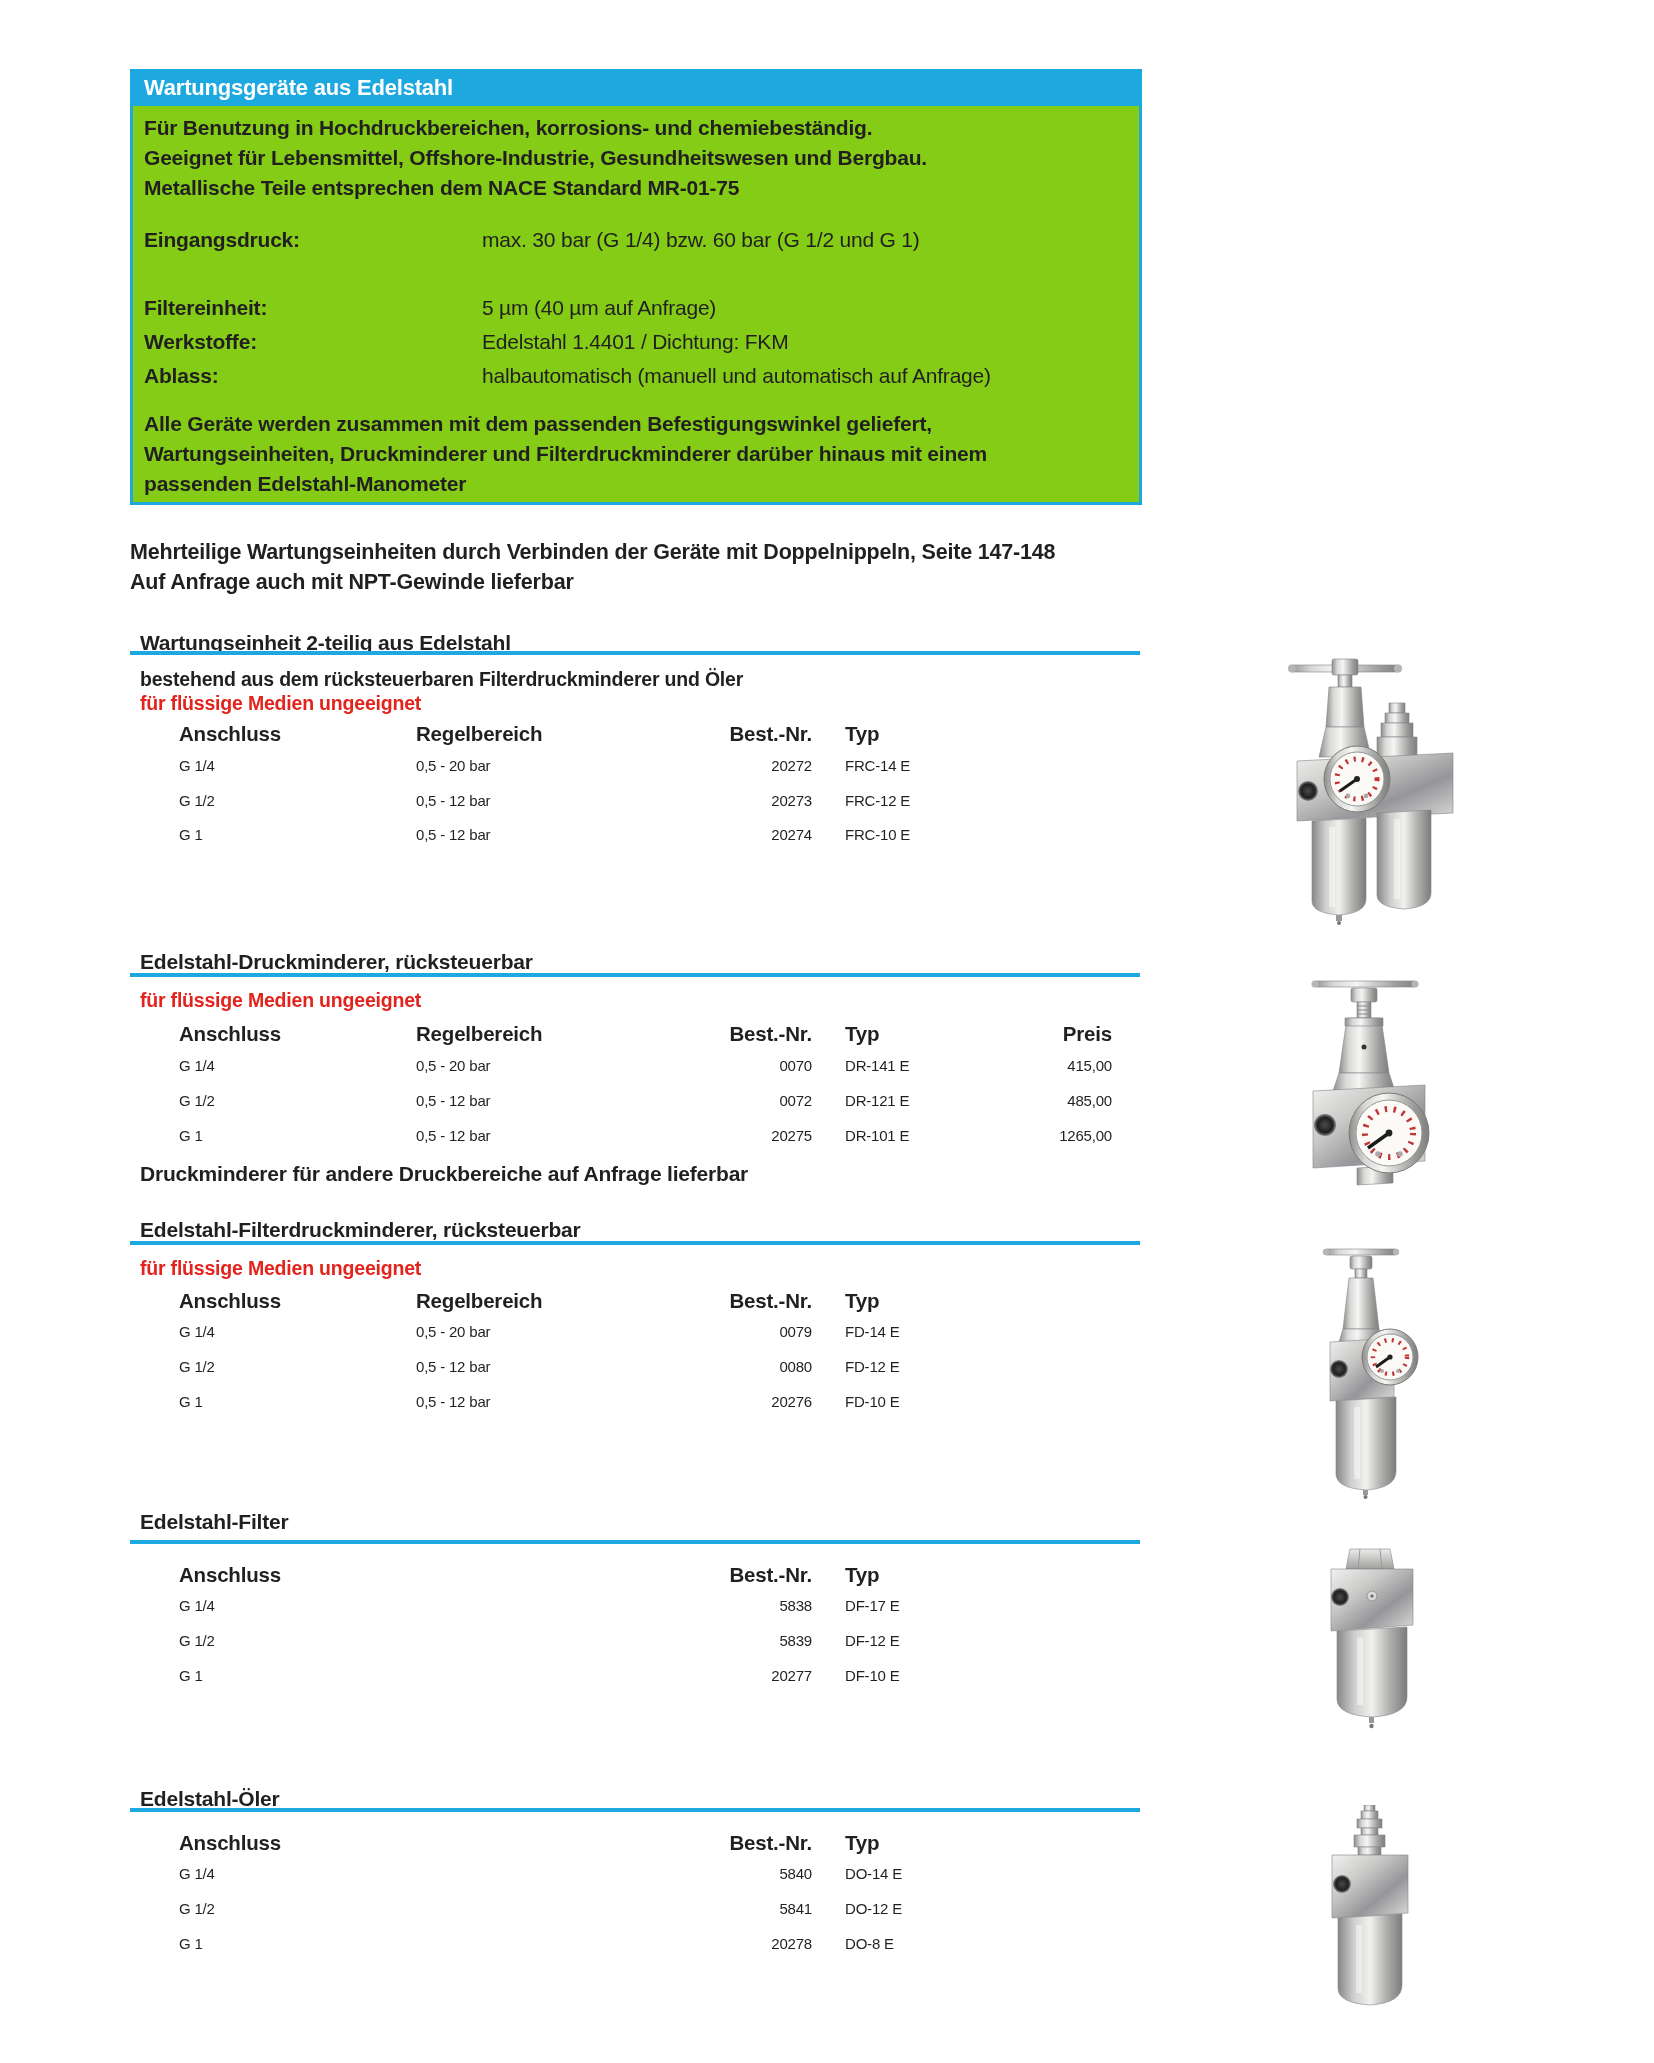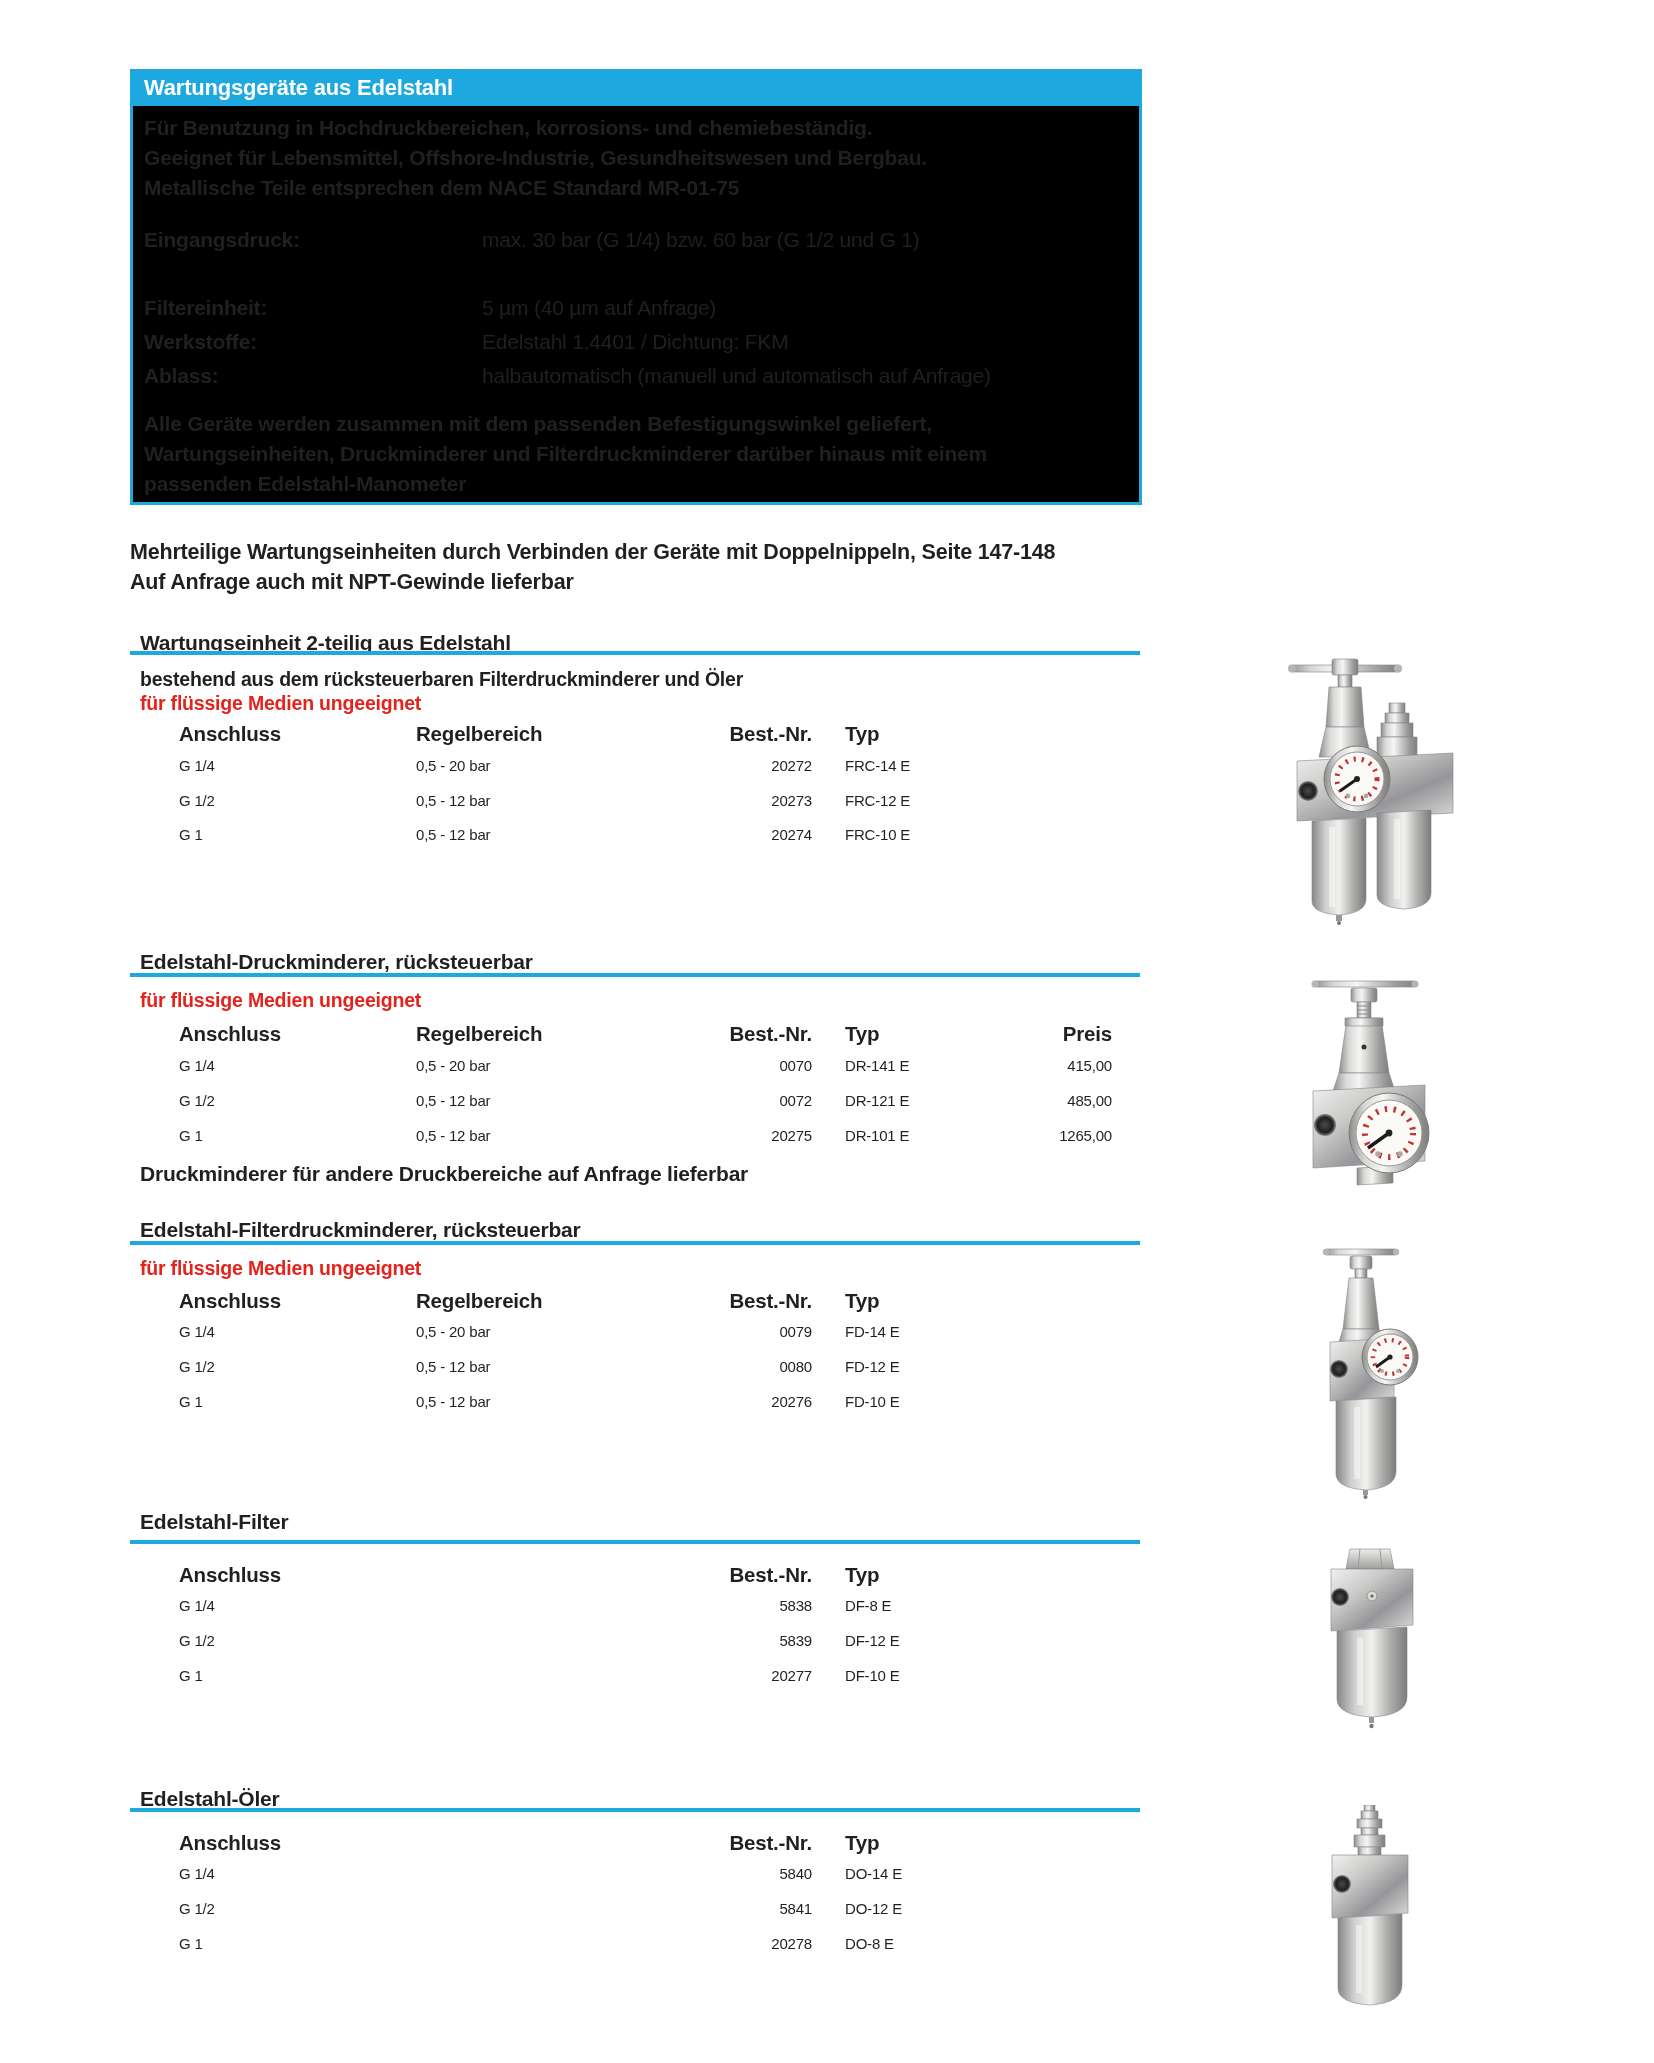--- a/index.html
+++ b/index.html
@@ -1,21 +1,21 @@
 <!DOCTYPE html>
 <html style="--accent: #1da9e0; --red: #e3231c; --ink: #221f20;"><head>
 <meta charset="utf-8">
 <style>
   :root{ --accent:#1da9e0; --red:#e3231c; --ink:#221f20; }
   html,body{margin:0;padding:0;background:#ffffff;}
   .page{position:relative;width:1654px;height:2063px;background:#fff;overflow:hidden;
         font-family:"Liberation Sans", sans-serif;color:var(--ink);letter-spacing:-0.2px;}
   
   .infobox{position:absolute;left:130px;top:69px;width:1012px;height:436px;
-           border:3px solid var(--accent);box-sizing:border-box;background:#000000;text-align:right;}
+           border:3px solid var(--accent);box-sizing:border-box;background:#84cc16;text-align:right;}
   .infobox-bar{position:absolute;left:-3px;top:-3px;width:1012px;height:37px;
                background:var(--accent);box-sizing:border-box;}
   .infobox-bar span{position:absolute;left:14px;top:6px;font-size:22px;font-weight:700;color:#ffffff;}
   .line{position:absolute;white-space:nowrap;}
   .b21{font-size:21px;font-weight:700;}
   .r21{font-size:21px;font-weight:400;}
   .lead{font-size:21.5px;font-weight:700;}
   .sec-title{font-size:21px;font-weight:700;}
   .rule{position:absolute;left:130px;width:1010px;height:4px;background:var(--accent);}
   .sub{font-size:19.5px;font-weight:700;}
@@ -199,21 +199,21 @@
   <div class="line sec-title" style="left:140px;top:1510px;">Edelstahl-Filter</div>
   <div class="rule" style="top:1540px;"></div>
   <div class="row" style="top:1563px;">
     <span class="th col-a">Anschluss</span>
     <span class="th col-b">Best.-Nr.</span>
     <span class="th col-t">Typ</span>
   </div>
   <div class="row" style="top:1597px;">
     <span class="td col-a">G 1/4</span>
     <span class="td col-b">5838</span>
-    <span class="td col-t">DF-8 E</span>
+    <span class="td col-t">DF-17 E</span>
   </div>
   <div class="row" style="top:1632px;">
     <span class="td col-a">G 1/2</span>
     <span class="td col-b">5839</span>
     <span class="td col-t">DF-12 E</span>
   </div>
   <div class="row" style="top:1667px;">
     <span class="td col-a">G 1</span>
     <span class="td col-b">20277</span>
     <span class="td col-t">DF-10 E</span>

